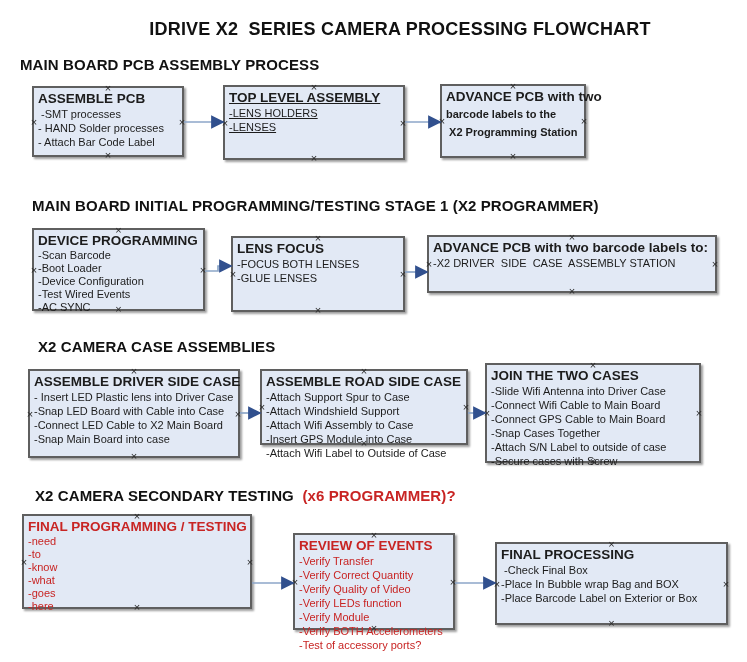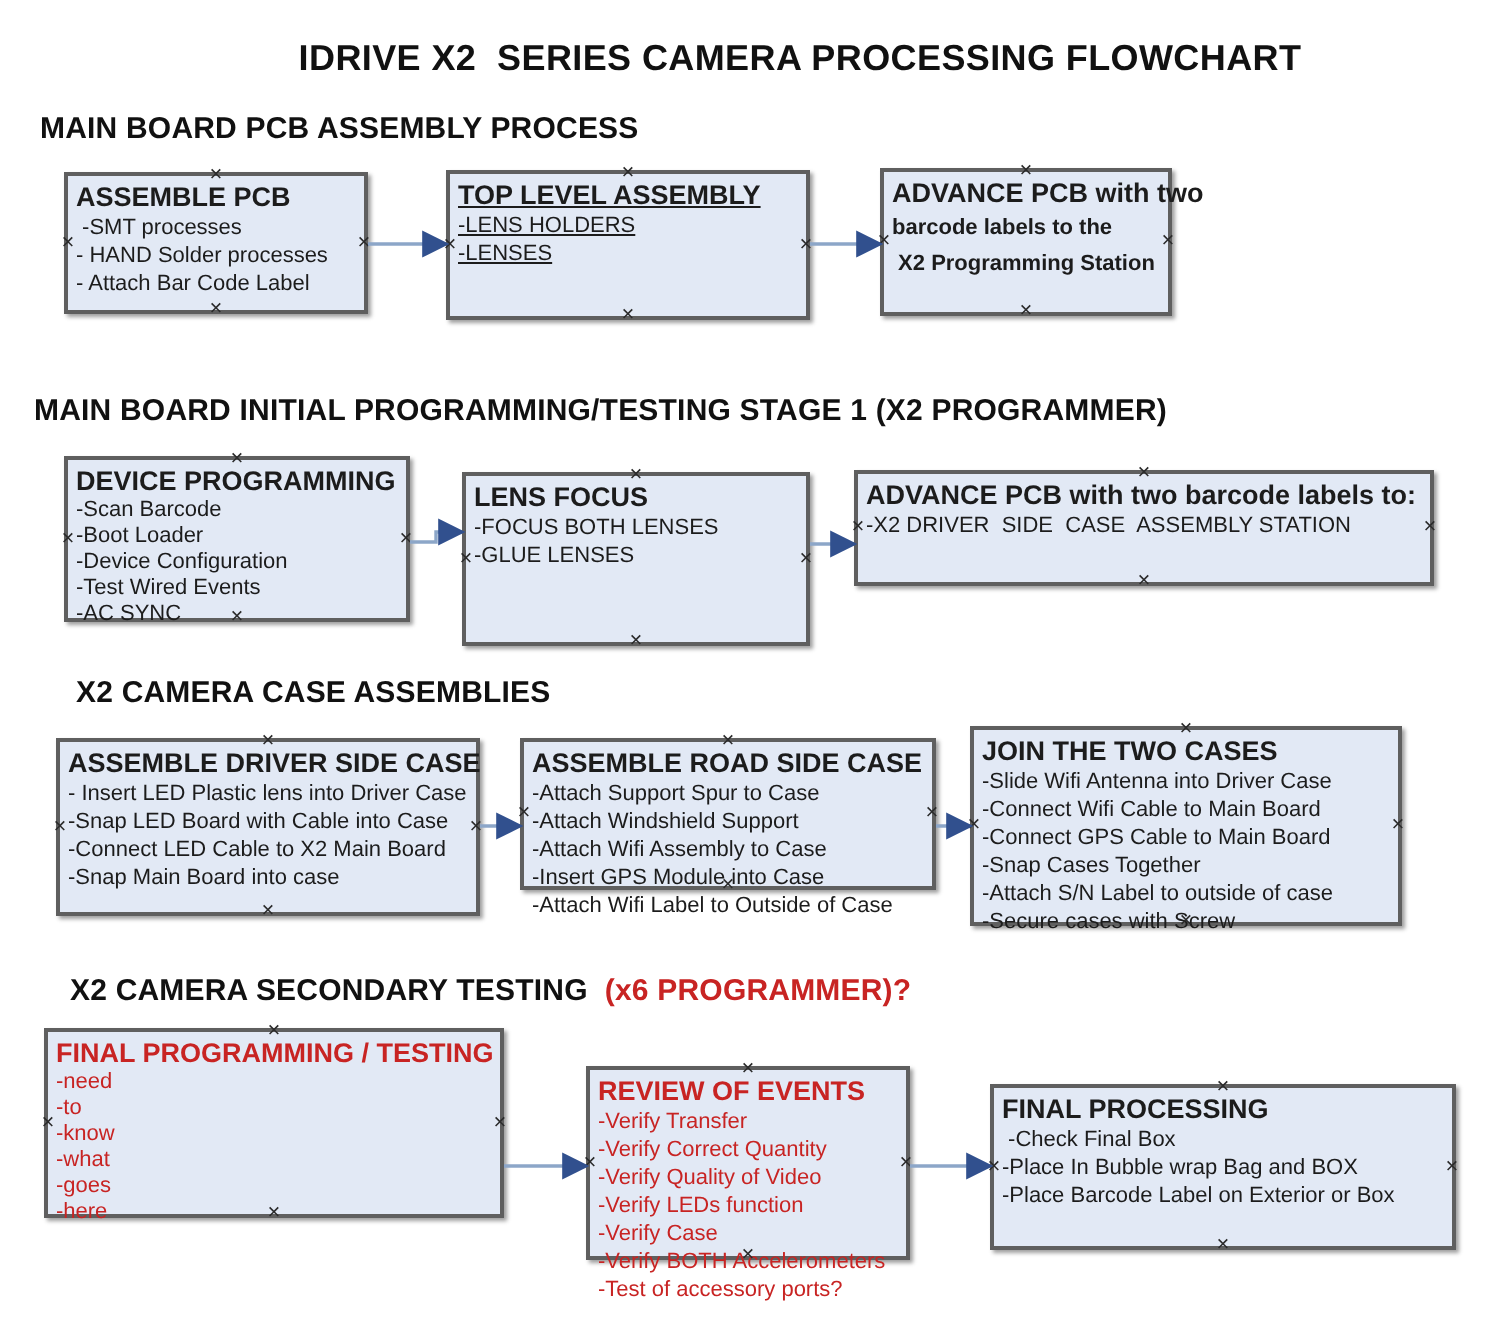--- a/index.html
+++ b/index.html
@@ -36,21 +36,21 @@
 </style>
 </head>
 <body>
 
 <div class="canvas">
 
   <div class="page-title">IDRIVE X2  SERIES CAMERA PROCESSING FLOWCHART</div>
 
   <div class="section-header" style="left:20px;top:56px">MAIN BOARD PCB ASSEMBLY PROCESS</div>
 
-  <div class="section-header" style="left:17px;top:197px">MAIN BOARD INITIAL PROGRAMMING/TESTING STAGE 1 (X2 PROGRAMMER)</div>
+  <div class="section-header" style="left:32px;top:197px">MAIN BOARD INITIAL PROGRAMMING/TESTING STAGE 1 (X2 PROGRAMMER)</div>
 
   <div class="section-header" style="left:38px;top:338px">X2 CAMERA CASE ASSEMBLIES</div>
 
   <div class="section-header" style="left:35px;top:487px"><span>X2 CAMERA SECONDARY TESTING </span><span class="red"> (x6 PROGRAMMER)?</span></div>
 
   <div id="boxes-layer">
       <div class="fbox" style="left: 32px; top: 86px; width: 152px; height: 71px;">
         <div class="fbox-title">ASSEMBLE PCB</div>
         <div class="fbox-item"> -SMT processes</div>
         <div class="fbox-item">- HAND Solder processes</div>
@@ -83,21 +83,21 @@
         <div class="fbox-item" style="line-height: 13px;">-Scan Barcode</div>
         <div class="fbox-item" style="line-height: 13px;">-Boot Loader</div>
         <div class="fbox-item" style="line-height: 13px;">-Device Configuration</div>
         <div class="fbox-item" style="line-height: 13px;">-Test Wired Events</div>
         <div class="fbox-item" style="line-height: 13px;">-AC SYNC</div>
         <span class="handle" style="left: 50%; top: 0px;">×</span>
         <span class="handle" style="left: 50%; top: 100%;">×</span>
         <span class="handle" style="left: 0px; top: 50%;">×</span>
         <span class="handle" style="left: 100%; top: 50%;">×</span>
       </div>
-      <div class="fbox" style="left: 231px; top: 236px; width: 174px; height: 87px;">
+      <div class="fbox" style="left: 231px; top: 236px; width: 174px; height: 76px;">
         <div class="fbox-title">LENS FOCUS</div>
         <div class="fbox-item">-FOCUS BOTH LENSES</div>
         <div class="fbox-item">-GLUE LENSES</div>
         <span class="handle" style="left: 50%; top: 0px;">×</span>
         <span class="handle" style="left: 50%; top: 100%;">×</span>
         <span class="handle" style="left: 0px; top: 50%;">×</span>
         <span class="handle" style="left: 100%; top: 50%;">×</span>
       </div>
       <div class="fbox" style="left: 427px; top: 235px; width: 290px; height: 58px;">
         <div class="fbox-title">ADVANCE PCB with two barcode labels to:</div>
@@ -155,21 +155,21 @@
         <span class="handle" style="left: 50%; top: 100%;">×</span>
         <span class="handle" style="left: 0px; top: 50%;">×</span>
         <span class="handle" style="left: 100%; top: 50%;">×</span>
       </div>
       <div class="fbox red" style="left: 293px; top: 533px; width: 162px; height: 97px;">
         <div class="fbox-title">REVIEW OF EVENTS</div>
         <div class="fbox-item">-Verify Transfer</div>
         <div class="fbox-item">-Verify Correct Quantity</div>
         <div class="fbox-item">-Verify Quality of Video</div>
         <div class="fbox-item">-Verify LEDs function</div>
-        <div class="fbox-item">-Verify Case</div>
+        <div class="fbox-item">-Verify Module</div>
         <div class="fbox-item">-Verify BOTH Accelerometers</div>
         <div class="fbox-item">-Test of accessory ports?</div>
         <span class="handle" style="left: 50%; top: 0px;">×</span>
         <span class="handle" style="left: 50%; top: 100%;">×</span>
         <span class="handle" style="left: 0px; top: 50%;">×</span>
         <span class="handle" style="left: 100%; top: 50%;">×</span>
       </div>
       <div class="fbox" style="left: 495px; top: 542px; width: 233px; height: 83px;">
         <div class="fbox-title">FINAL PROCESSING</div>
         <div class="fbox-item"> -Check Final Box</div>

